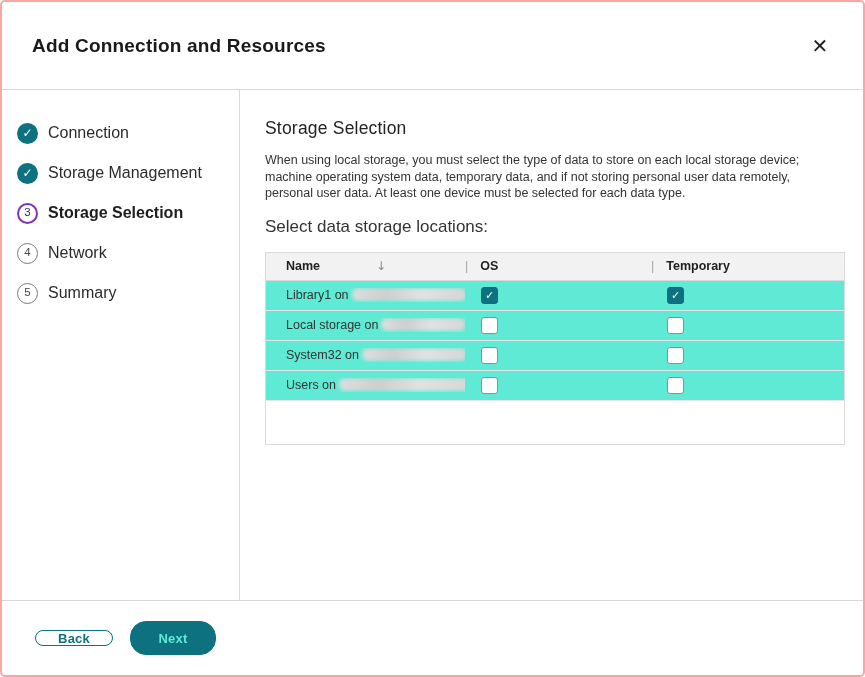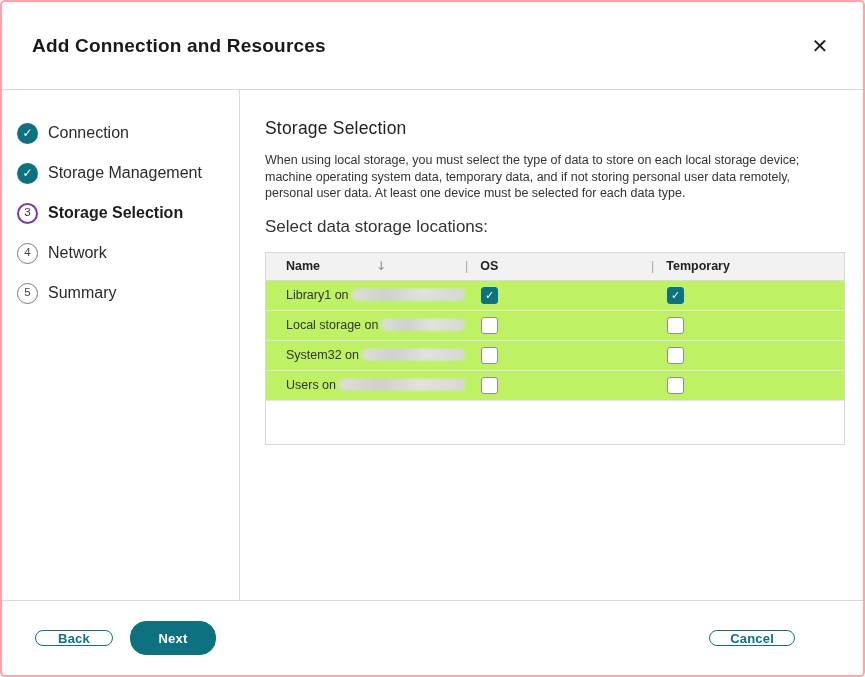--- a/index.html
+++ b/index.html
@@ -94,21 +94,21 @@
   }
   .t-head .cell{display:flex; align-items:center; font-weight:bold; color:#222;}
   .t-head .cell.name{padding-left:20px; cursor:pointer;gap:48px;}
   .sort-icon{color:#8a8a8a; font-size:12px; margin-left:8px; font-weight:400;
     font-family:"DejaVu Sans",sans-serif;}
   .col-sep{color:#a8a8a8; font-weight:400; margin-right:12px;}
   .t-row{
     display:grid; grid-template-columns:199px 186px 1fr;
     height:30px; align-items:center;
     border-bottom:1px solid var(--row-border);
-    background:#bef264;
+    background:#5eead4;
   }
   .t-row:last-of-type{border-bottom:1px solid var(--row-border);}
   .t-row .cell.name{padding-left:20px; color:#333; white-space:nowrap; overflow:hidden;}
   .t-row .cell.chk{padding-left:16px;}
   .t-filler{height:43px; background:#fff;}
   .redacted{
     display:inline-block; height:13px;
     background:linear-gradient(90deg,#dedede,#cfcfcf 30%,#e2e2e2 60%,#d6d6d6);
     border-radius:6px; filter:blur(2px);
     vertical-align:-2px; margin:0 3px;
@@ -135,21 +135,21 @@
     font-family:inherit; font-size:13px; font-weight:bold;
     display:inline-flex; align-items:center; justify-content:center;
     cursor:pointer; letter-spacing:.2px;
   }
   .btn.ghost{
     background:#fff; color:var(--teal);
     border:1.5px solid var(--teal);
     min-width:78px; padding:0 20px;
   }
   .btn.solid{
-    background:var(--teal); color:#ffffff; border:1.5px solid var(--teal);
+    background:var(--teal); color:#5eead4; border:1.5px solid var(--teal);
     min-width:86px; padding:16px 24px;
   }
   .btn + .btn{margin-left:17px;}
   .ftr .spacer{flex:1 1 auto;}
 </style>
 </head>
 <body>
 
 <div class="window">
 
@@ -254,16 +254,15 @@
 
         <div class="t-filler"></div>
       </div>
     </div>
   </div>
 
   <div class="ftr">
     <button class="btn ghost">Back</button>
     <button class="btn solid">Next</button>
     <div class="spacer"></div>
-    <button class="btn ghost">Cancel</button>
   </div>
 
 </div>
 
 </body></html>

